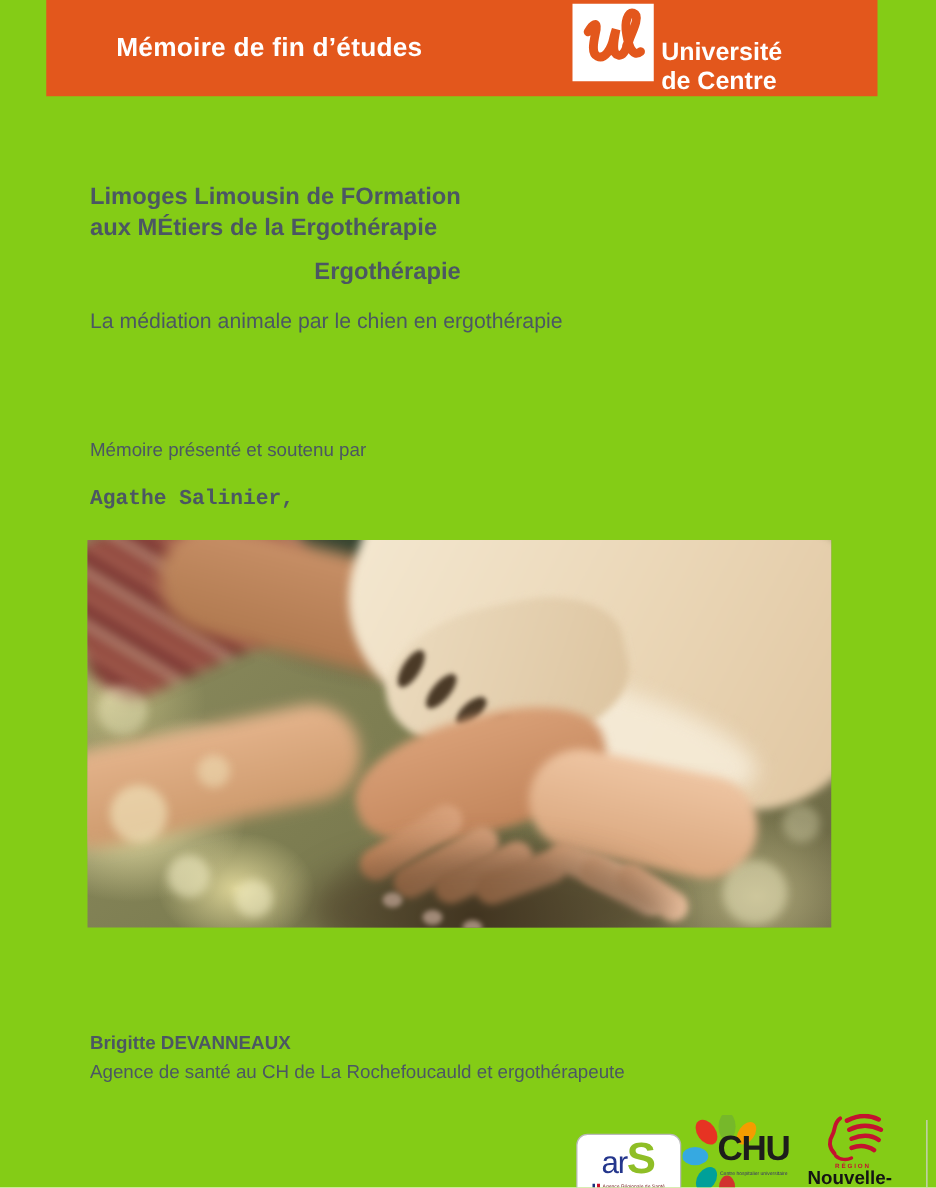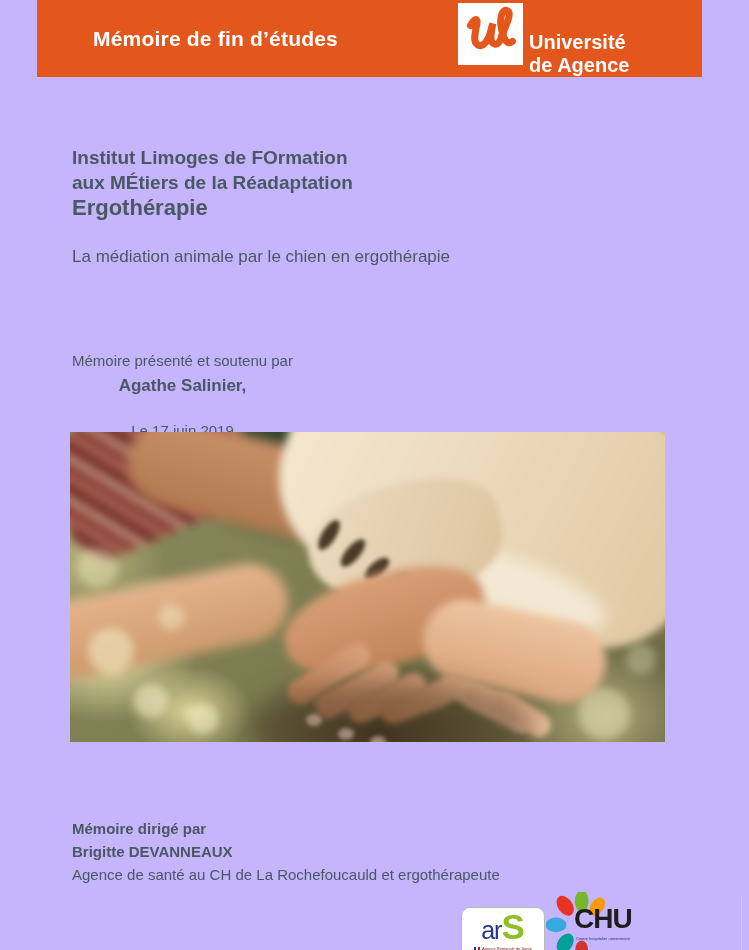--- a/index.html
+++ b/index.html
@@ -1,43 +1,43 @@
 <!DOCTYPE html>
 <html><head>
 <meta charset="utf-8">
 <style>
   html,body{margin:0;padding:0;background:#ffffff;}
   #page{
-    position:relative;width:749px;height:950px;overflow:hidden;background:#c4b5fd;
+    position:relative;width:749px;height:950px;overflow:hidden;background:#84cc16;
     font-family:"Liberation Sans",sans-serif;-webkit-font-smoothing:antialiased;
   }
   
   .banner{position:absolute;left:37px;top:0;width:665px;height:77px;background:#E3571C;}
   .banner-title{
     position:absolute;left:56px;top:0;height:100%;display:flex;align-items:center;
     color:#ffffff;font-size:21px;font-weight:bold;letter-spacing:.2px;
   }
   .logo-box{
     position:absolute;left:421px;top:3px;width:65px;height:62px;background:#ffffff;
     display:flex;align-items:center;justify-content:center;
   }
   .logo-text{
     position:absolute;left:492px;top:11px;color:#ffffff;font-size:20px;font-weight:bold;line-height:23px;margin-top:20px;
   }
   
   .darktxt{color:#4b5763;}
   .institute{position:absolute;left:72px;top:145px;}
   .institute .big{font-size:19px;font-weight:bold;line-height:25px;}
-  .institute .program{font-size:22px;font-weight:bold;margin-top:0;}
+  .institute .program{font-size:19px;font-weight:bold;margin-top:12px;text-align:right;}
   .titleblock{position:absolute;left:72px;top:246px;width:604px;}
   .titleblock .main{font-size:17px;font-weight:normal;line-height:22px;}
   .titleblock .subtitle{font-size:17px;line-height:21px;margin-top:4px;}
-  .authorblock{position:absolute;left:72px;top:352px;text-align:center;}
+  .authorblock{position:absolute;left:72px;top:352px;}
   .authorblock .label{font-size:15px;}
-  .authorblock .name{font-size:17px;font-weight:bold;margin-top:7px;}
+  .authorblock .name{font-size:17px;font-weight:bold;margin-top:21px;font-family:Liberation Mono, monospace;}
   .authorblock .date{font-size:15px;margin-top:26px;}
   .directorblock{position:absolute;left:72px;top:820px;}
   .directorblock .label{font-size:15px;font-weight:bold;}
   .directorblock .name{font-size:15px;font-weight:bold;margin-top:6px;}
   .directorblock .role{font-size:15px;margin-top:6px;}
   
   .photo{
     position:absolute;left:70px;top:432px;width:595px;height:310px;overflow:hidden;
     background:
       radial-gradient(ellipse 130px 95px at 6% 72%, rgba(242,233,175,.9), rgba(242,233,175,0) 70%),
@@ -127,27 +127,27 @@
         <svg width="56" height="56" viewBox="0 0 60 60" aria-hidden="true">
           <g fill="none" stroke="#E3571C" stroke-width="7.5" stroke-linecap="round">
             <path d="M8 23 C12 16 16 14 15 21 C13 31 10 41 16 44 C22 47 28 38 30 28 C31 24 32 21 32 21 C30 31 28 42 34 43 C38 44 41 38 43 31"></path>
             <path d="M41 35 C47 21 53 9 47 7 C42 5 39 15 41 25 C43 37 47 45 53 40"></path>
           </g>
         </svg>
       </span>
     </div>
     <div class="logo-text">
       <div>Université</div>
-      <div>de Agence</div>
+      <div>de Centre</div>
     </div>
   </div>
 
   <div class="institute darktxt">
-    <div class="big">Institut Limoges de FOrmation</div>
-    <div class="big">aux MÉtiers de la Réadaptation</div>
+    <div class="big">Limoges Limousin de FOrmation</div>
+    <div class="big">aux MÉtiers de la Ergothérapie</div>
     <div class="program">Ergothérapie</div>
   </div>
 
   <div class="titleblock darktxt">
     <div class="main">La médiation animale par le chien en ergothérapie</div>
   </div>
 
   <div class="authorblock darktxt">
     <div class="label">Mémoire présenté et soutenu par</div>
     <div class="name">Agathe Salinier,</div>
@@ -182,21 +182,20 @@
     <div class="ph-bokeh bk1"></div>
     <div class="ph-bokeh bk2"></div>
     <div class="ph-bokeh bk3"></div>
     <div class="ph-bokeh bk4"></div>
     <div class="ph-bokeh bk5"></div>
     <div class="ph-bokeh bk6"></div>
     <div class="ph-bokeh bk7"></div>
   </div>
 
   <div class="directorblock darktxt">
-    <div class="label">Mémoire dirigé par</div>
     <div class="name">Brigitte DEVANNEAUX</div>
     <div class="role">Agence de santé au CH de La Rochefoucauld et ergothérapeute</div>
   </div>
 
   <div class="ars-box">
     <div class="ars-word">
       <span class="ars-ar">ar</span>
         <span class="ars-s">S</span>
     </div>
     <div class="ars-sub">
@@ -213,16 +212,35 @@
         <ellipse cx="56" cy="16" rx="7" ry="11" fill="#F59C00" transform="rotate(35 56 16)"></ellipse>
         <ellipse cx="11" cy="36" rx="11.5" ry="8" fill="#36A9E1"></ellipse>
         <ellipse cx="21" cy="56" rx="8" ry="11.5" fill="#00A099" transform="rotate(35 21 56)"></ellipse>
         <ellipse cx="39" cy="63" rx="7" ry="10" fill="#D1332E"></ellipse>
       </svg>
     </span>
     <div class="chu-word">CHU</div>
     <div class="chu-sub">Centre hospitalier universitaire</div>
   </div>
 
+  <div class="region-logo">
+    <span class="region-lion">
+      <svg width="58" height="40" viewBox="0 0 64 44" aria-hidden="true">
+        <g fill="none" stroke="#C4122F" stroke-linecap="round">
+          <path d="M20 4 C14 8 16 14 13 19 C10 24 10 30 15 35" stroke-width="3.5"></path>
+          <path d="M26 6 C36 1 46 1 54 5" stroke-width="4"></path>
+          <path d="M28 14 C38 9 48 10 56 14" stroke-width="4"></path>
+          <path d="M30 22 C40 18 48 19 54 23" stroke-width="4"></path>
+          <path d="M30 30 C38 27 44 28 50 32" stroke-width="4"></path>
+          <path d="M16 37 C20 41 26 41 30 39" stroke-width="3"></path>
+        </g>
+      </svg>
+    </span>
+    <div class="region-kicker">RÉGION</div>
+    <div class="region-name">
+      <div>Nouvelle-</div>
+
+    </div>
+  </div>
 
   <div class="footer-divider"></div>
 
 </div>
 
 </body></html>

